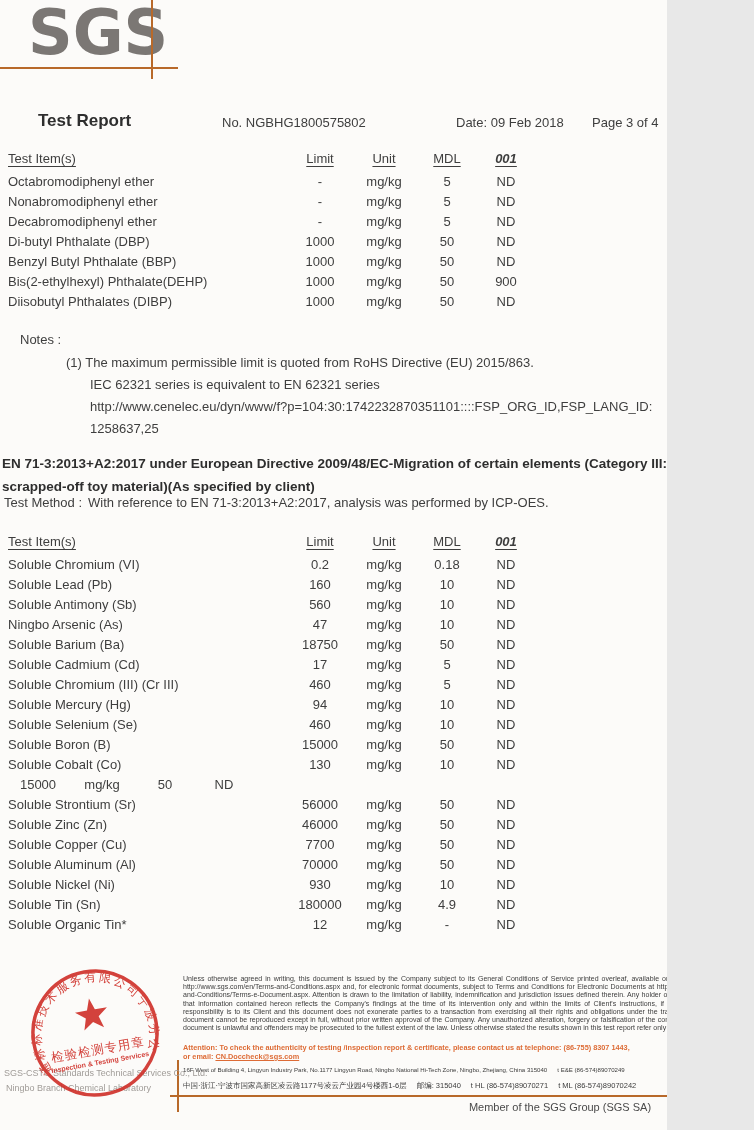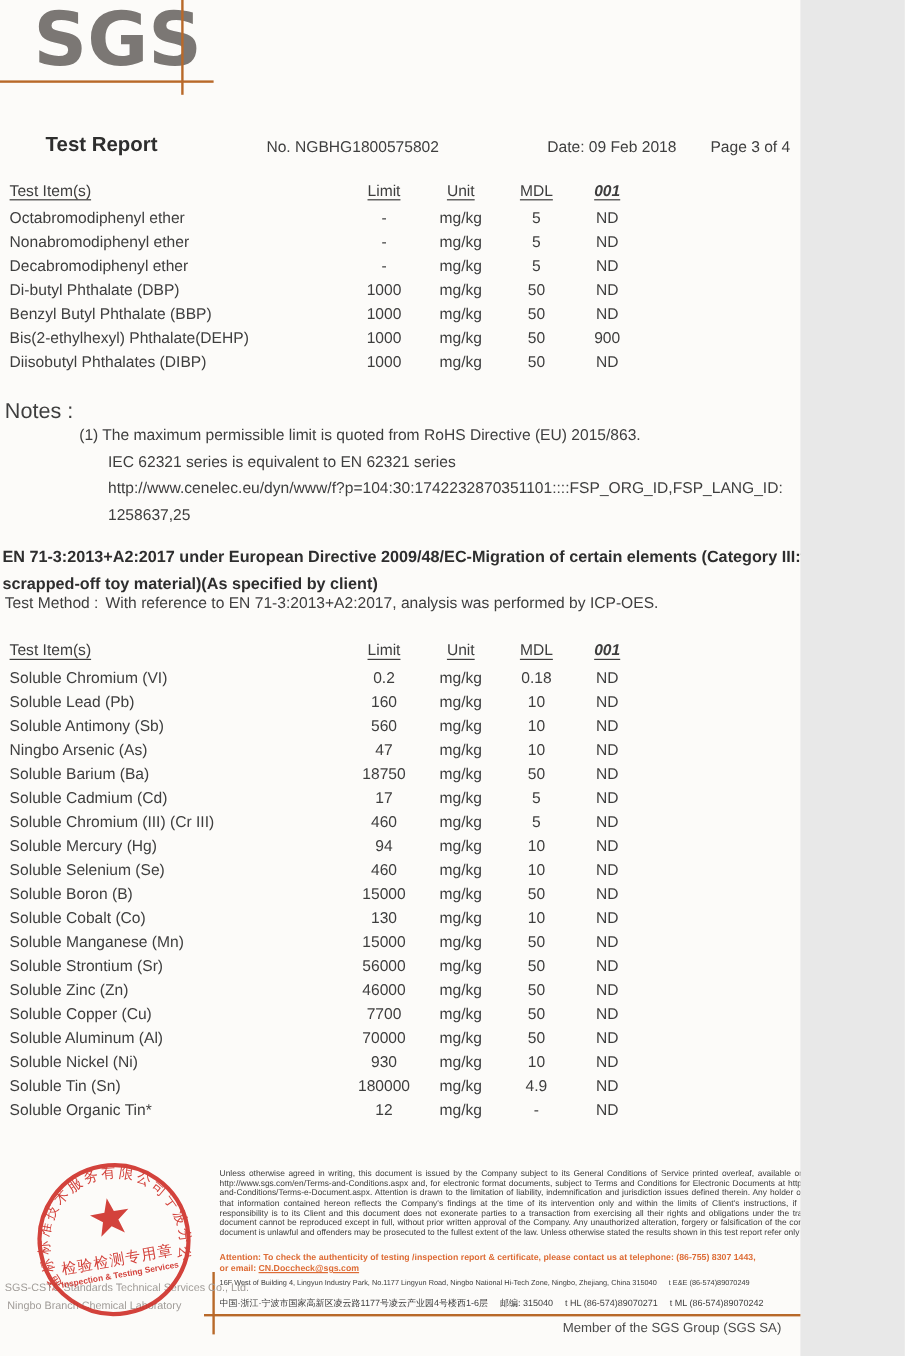--- a/index.html
+++ b/index.html
@@ -24,21 +24,21 @@
   .t-row { display:flex; height:20px; line-height:20px; font-size:13px; }
   .t-head { height:24px; line-height:22px; }
   .c-item { width:282px; text-align:left; }
   .c-limit { width:60px; text-align:center; }
   .c-unit { width:68px; text-align:center; }
   .c-mdl { width:58px; text-align:center; }
   .c-val { width:60px; text-align:center; }
   .t-head span { text-decoration:underline; text-underline-offset:3px; }
   .t-head .c-val span { font-style:italic; font-weight:bold; }
   
-  .notes-label { left:4px; top:332px; font-size:18px; }
+  .notes-label { left:20px; top:332px; font-size:13px; }
   .note-line1 { left:66px; top:355px; font-size:13px; }
   .note-line2 { left:90px; top:377px; font-size:13px; }
   .note-line3 { left:90px; top:399px; font-size:13px; }
   .note-line4 { left:90px; top:421px; font-size:13px; }
   
   .section-heading { left:2px; top:452px; width:748px; font-size:13.5px; line-height:23px;
     font-weight:bold; color:#2e2e2e; text-underline-offset:3px; }
   .test-method-label { left:4px; top:495px; font-size:13px; }
   .test-method-text { left:88px; top:495px; font-size:13px; }
   
@@ -242,21 +242,20 @@
 
         <div class="t-row">
           <div class="c-item">Soluble Cobalt (Co)</div>
           <div class="c-limit">130</div>
           <div class="c-unit">mg/kg</div>
           <div class="c-mdl">10</div>
           <div class="c-val">ND</div>
         </div>
 
         <div class="t-row">
-          <div class="c-item">Soluble Manganese (Mn)</div>
           <div class="c-limit">15000</div>
           <div class="c-unit">mg/kg</div>
           <div class="c-mdl">50</div>
           <div class="c-val">ND</div>
         </div>
 
         <div class="t-row">
           <div class="c-item">Soluble Strontium (Sr)</div>
           <div class="c-limit">56000</div>
           <div class="c-unit">mg/kg</div>

